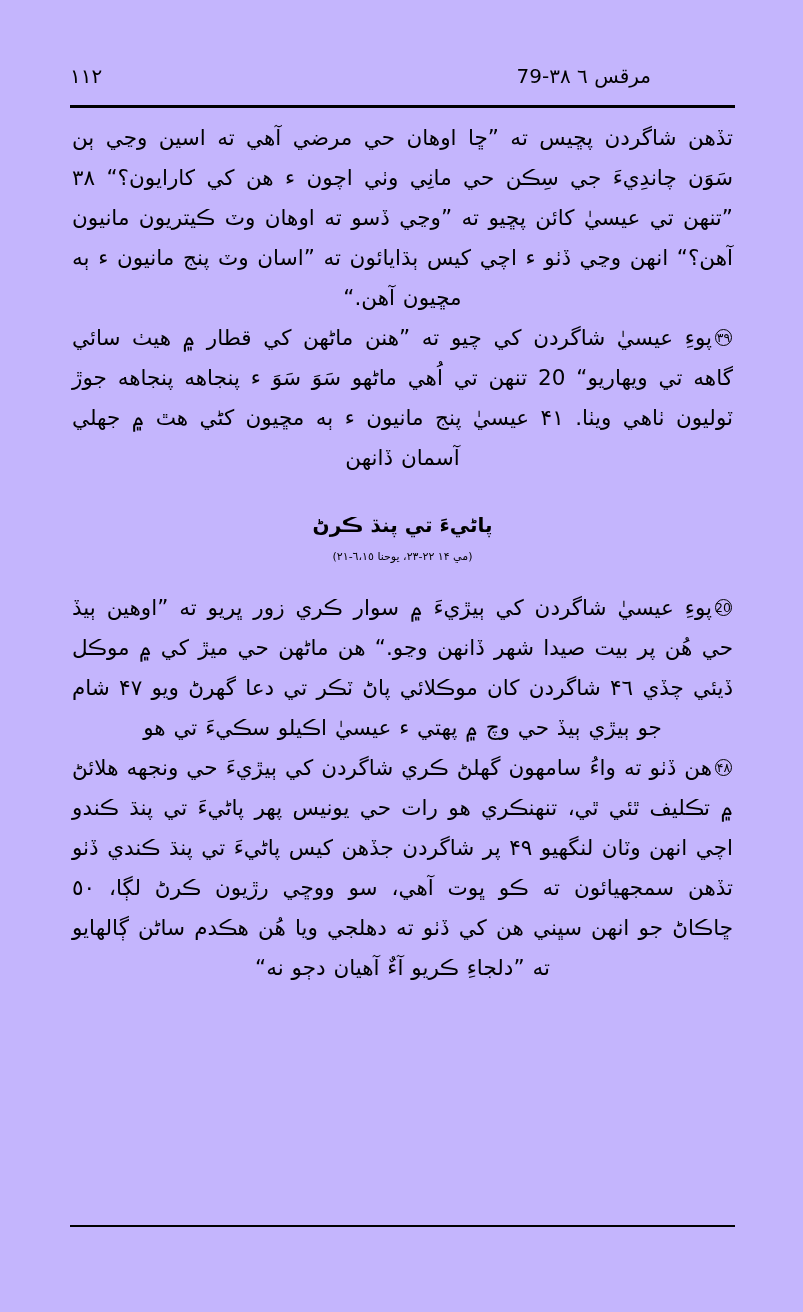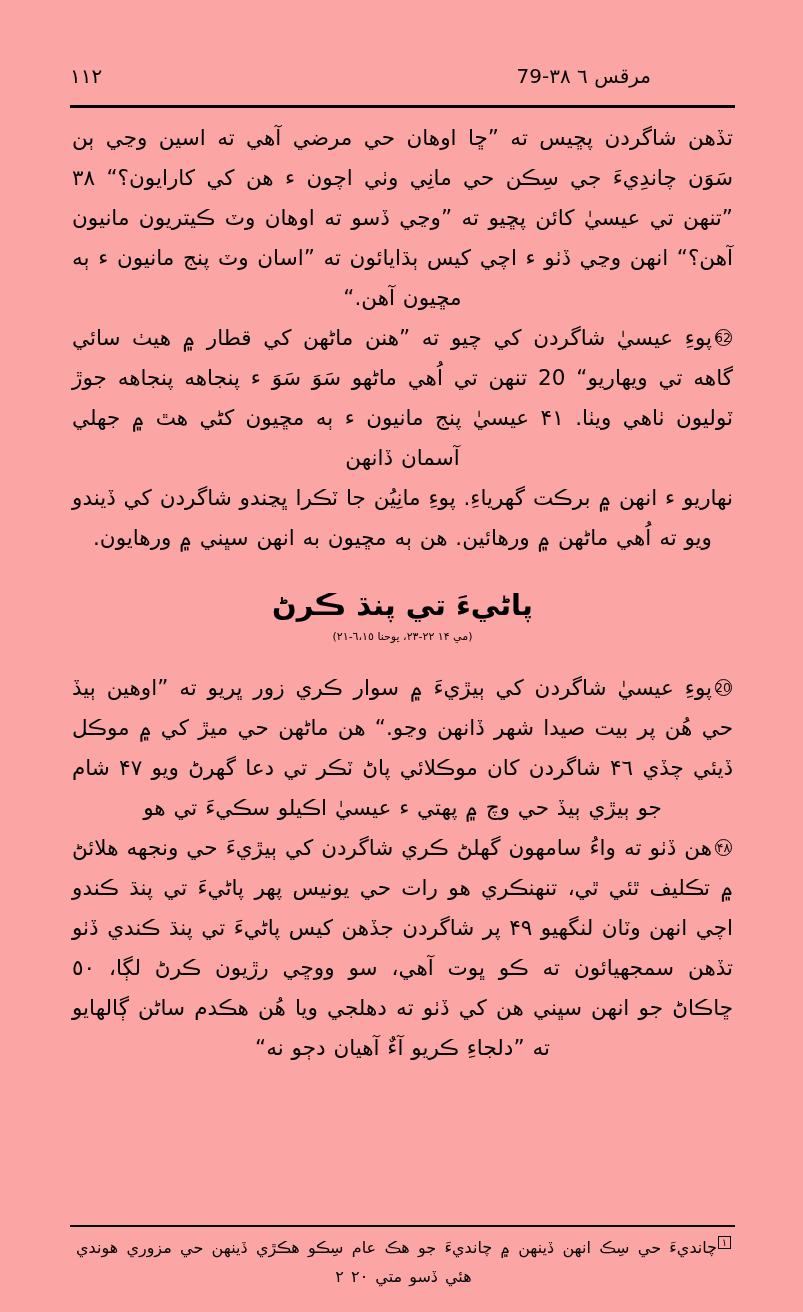--- a/index.html
+++ b/index.html
@@ -13,21 +13,21 @@
     height: 1312px;
     position: relative;
     overflow: hidden;
     font-family: "DejaVu Sans", "Liberation Sans", sans-serif;
     color: #000000;
   }
 
   .page {
     position: absolute;
     inset: 0;
-    background: #fca5a5;
+    background: #c4b5fd;
   }
 
   
   .running-head {
     position: absolute;
     top: 64px;
     left: 70px;
     right: 68px;
     height: 30px;
     direction: rtl;
@@ -109,21 +109,21 @@
     vertical-align: 7px;
     margin-left: 1px;
   }
 
   
   .section {
     text-align: center;
     direction: rtl;
   }
   .section-title {
-    font-size: 29px;
+    font-size: 20px;
     line-height: 34px;
     font-weight: 700;
     margin: 0;
     letter-spacing: 0.5px;
   }
   .section-ref {
     font-size: 11px;
     line-height: 22px;
     margin: 4px 0 0 0;
     letter-spacing: 0.5px;
@@ -160,23 +160,22 @@
       <span class="book-ref">مرقس ٦ ٣٨-79</span>
     </div>
   </div>
 
   <div class="rule rule-top"></div>
 
   <div class="column">
 
     <p class="para"><span>تڏهن شاگردن پڇيس ته ”ڇا اوهان حي مرضي آهي ته اسين وڃي ٻن سَوَن چاندِيءَ جي سِڪن حي مانِي وٺي اچون ء هن کي کارايون؟“  ٣٨  ”تنهن تي عيسيٰ کائن پڇيو ته ”وڃي ڏسو ته اوهان وٽ ڪيتريون مانيون آهن؟“ انهن وڃي ڏٺو ء اچي کيس ٻڌايائون ته ”اسان وٽ پنج مانيون ء ٻه مڇيون آهن.“</span></p>
 
-    <p class="para"><span class="vnum">62</span><span>پوءِ عيسيٰ شاگردن کي چيو ته ”هنن ماڻهن کي قطار ۾ هيٺ سائي گاهه تي ويهاريو“  20  تنهن تي اُهي ماڻهو سَوَ سَوَ ء پنجاهه پنجاهه جوڙ ٽوليون ٺاهي ويٺا. ۴١ عيسيٰ پنج مانيون ء ٻه مڇيون کڻي هٿ ۾ جهلي آسمان ڏانهن</span></p>
+    <p class="para"><span class="vnum">٣٩</span><span>پوءِ عيسيٰ شاگردن کي چيو ته ”هنن ماڻهن کي قطار ۾ هيٺ سائي گاهه تي ويهاريو“  20  تنهن تي اُهي ماڻهو سَوَ سَوَ ء پنجاهه پنجاهه جوڙ ٽوليون ٺاهي ويٺا. ۴١ عيسيٰ پنج مانيون ء ٻه مڇيون کڻي هٿ ۾ جهلي آسمان ڏانهن</span></p>
 
-    <p class="para"><span>نهاريو ء انهن ۾ برڪت گهرياءِ. پوءِ مانِيُن جا ٽڪرا ڀڃندو شاگردن کي ڏيندو ويو ته اُهي ماڻهن ۾ ورهائين. هن ٻه مڇيون به انهن سڀني ۾ ورهايون.</span></p>
 
 
     <div class="spacer-lg"></div>
 
     <div class="section">
       <h2 class="section-title">پاڻيءَ تي پنڌ ڪرڻ</h2>
       <p class="section-ref">(مي ١۴ ٢٢-٢٣، يوحنا ٦،١٥-٢١)</p>
     </div>
 
     <div class="spacer-md"></div>
@@ -185,17 +184,14 @@
 
     <p class="para"><span class="vnum">۴٨</span><span>هن ڏٺو ته واءُ سامهون گهلڻ ڪري شاگردن کي ٻيڙيءَ حي ونجهه هلائڻ ۾ تڪليف ٿئي ٿي، تنهنڪري هو رات حي يونيس پهر پاڻيءَ تي پنڌ ڪندو اچي انهن وٽان لنگهيو  ۴٩  پر شاگردن جڏهن کيس پاڻيءَ تي پنڌ ڪندي ڏٺو تڏهن سمجهيائون ته ڪو ڀوت آهي، سو ووڇي رڙيون ڪرڻ لڳا،  ٥٠  ڇاڪاڻ جو انهن سڀني هن کي ڏٺو ته دهلجي ويا هُن هڪدم ساڻن ڳالهايو ته ”دلجاءِ ڪريو آءٌ آهيان دڄو نه“</span></p>
 
 
     <div class="spacer-lg"></div>
 
   </div>
 
   <div class="rule rule-bottom"></div>
 
-  <div class="footnotes">
-    <p class="footnote"><span class="fnref">١</span><span>چانديءَ حي سِڪ  انهن ڏينهن ۾ چانديءَ جو هڪ عام سِڪو هڪڙي ڏينهن حي مزوري هوندي هئي  ڏسو متي ٢٠ ٢</span></p>
-  </div>
 
 </div>
 
 </body></html>

